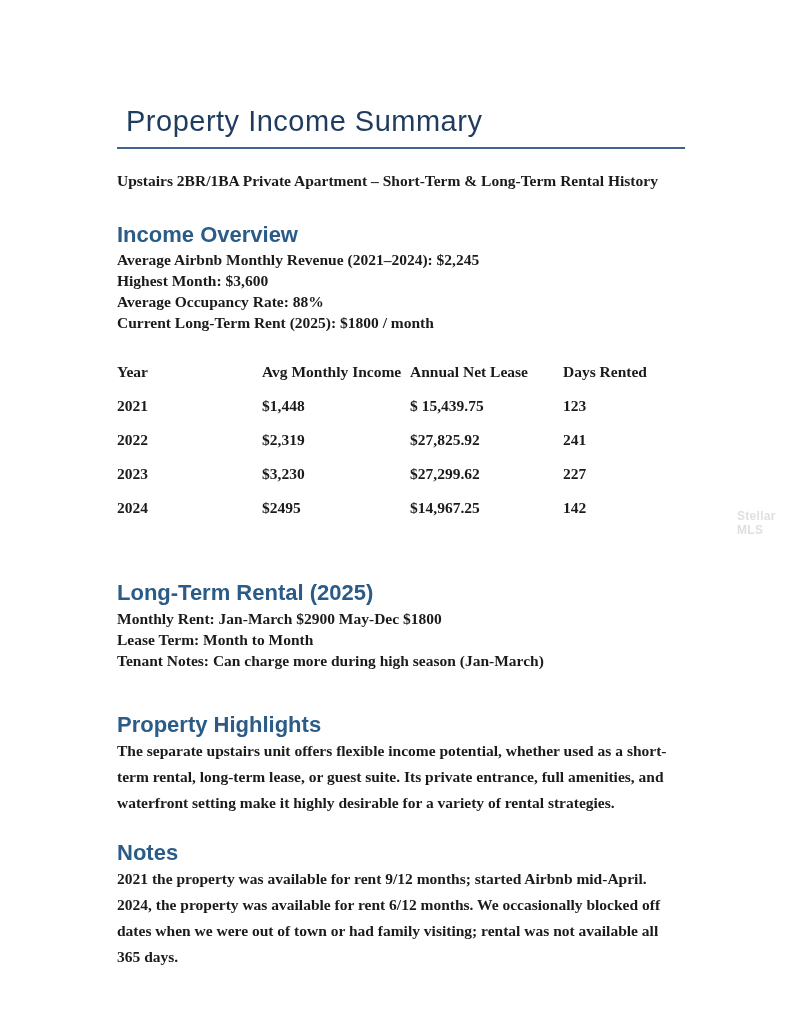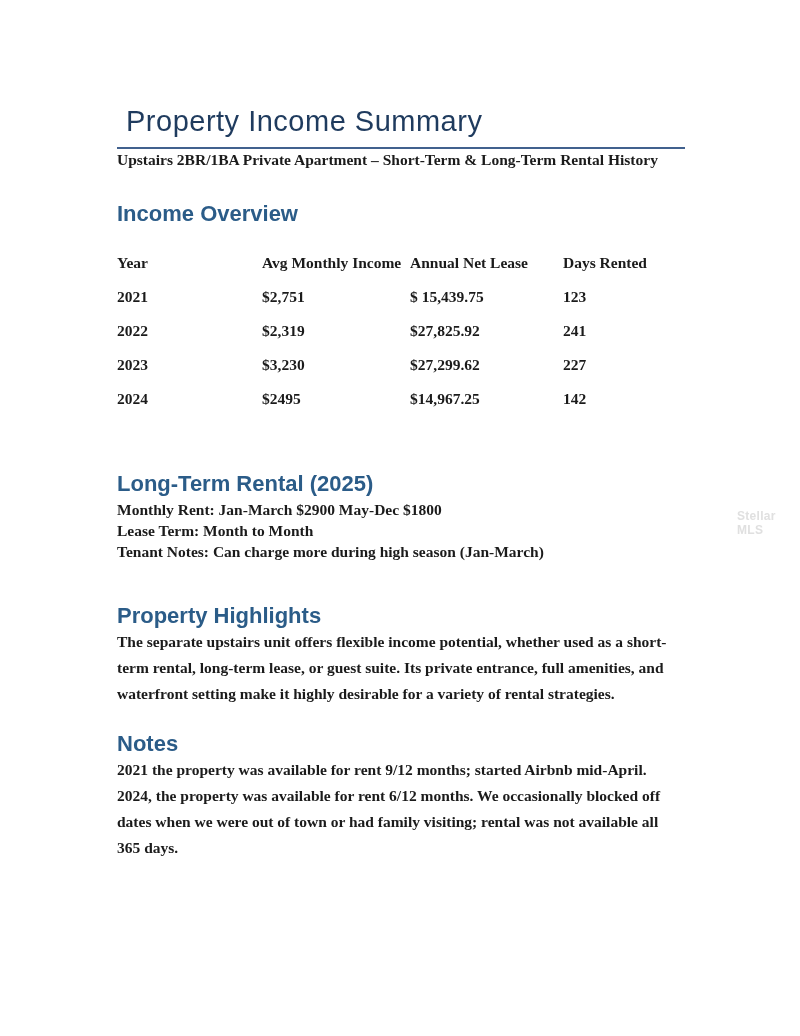--- a/index.html
+++ b/index.html
@@ -28,20 +28,21 @@
     margin: 9px;
     letter-spacing: 0.5px;
   }
   .title-rule {
     border: none;
     border-bottom: 2px solid #41618e;
     margin: 9px 0 0 0;
     width: 568px;
   }
   .subtitle {
+    margin-top: 21px;
     font-size: 15.5px;
     font-weight: 600;
     line-height: 21px;
     color: #1b1b1b;
   }
   .section-heading {
     font-family: "Liberation Sans", sans-serif;
     font-size: 22px;
     font-weight: 700;
     color: #2b5c88;
@@ -98,33 +99,39 @@
 
 <div class="page">
 
   <h1 class="doc-title">Property Income Summary</h1>
   <hr class="title-rule">
 
   <div class="subtitle">Upstairs 2BR/1BA Private Apartment – Short-Term &amp; Long-Term Rental History</div>
 
   <div class="sec-income-overview">
     <h2 class="section-heading">Income Overview</h2>
+    <div class="lines">
+      <div class="body-line">Average Airbnb Monthly Revenue (2021–2024): $2,245</div>
+      <div class="body-line">Highest Month: $3,600</div>
+      <div class="body-line">Average Occupancy Rate: 88%</div>
+      <div class="body-line">Current Long-Term Rent (2025): $1800 / month</div>
+    </div>
   </div>
 
   <div class="sec-airbnb-history">
     <div class="income-table">
       <div class="table-row header">
         <div>Year</div>
         <div>Avg Monthly Income</div>
         <div>Annual Net Lease</div>
         <div>Days Rented</div>
       </div>
       <div class="table-row data">
         <div>2021</div>
-        <div>$2,751</div>
+        <div>$1,448</div>
         <div>$ 15,439.75</div>
         <div>123</div>
       </div>
       <div class="table-row data">
         <div>2022</div>
         <div>$2,319</div>
         <div>$27,825.92</div>
         <div>241</div>
       </div>
       <div class="table-row data">

